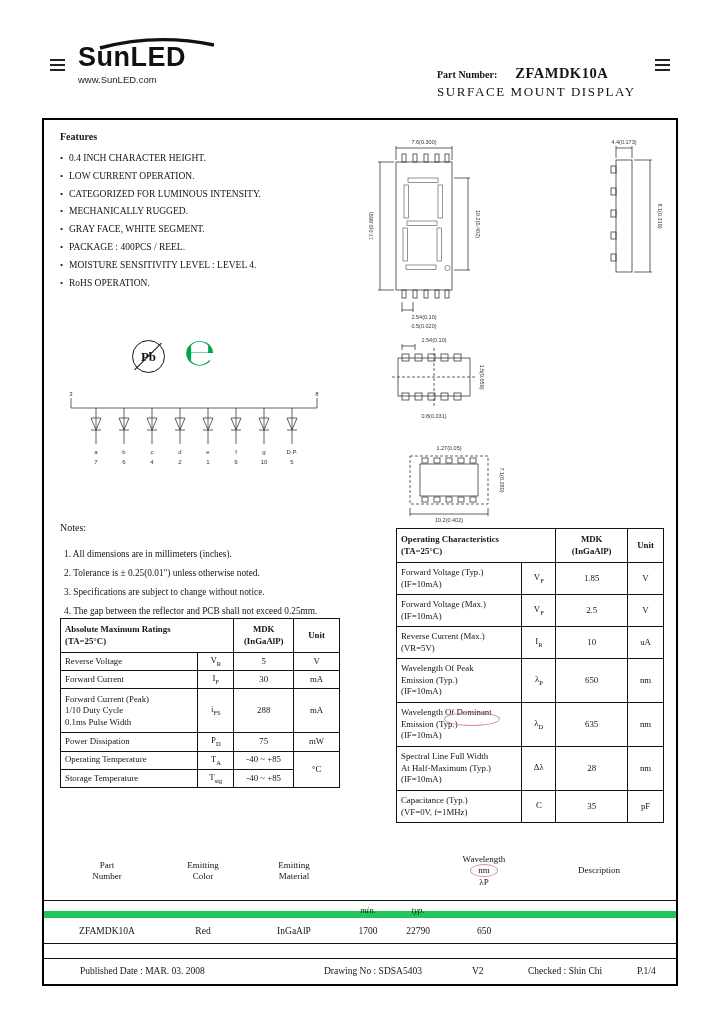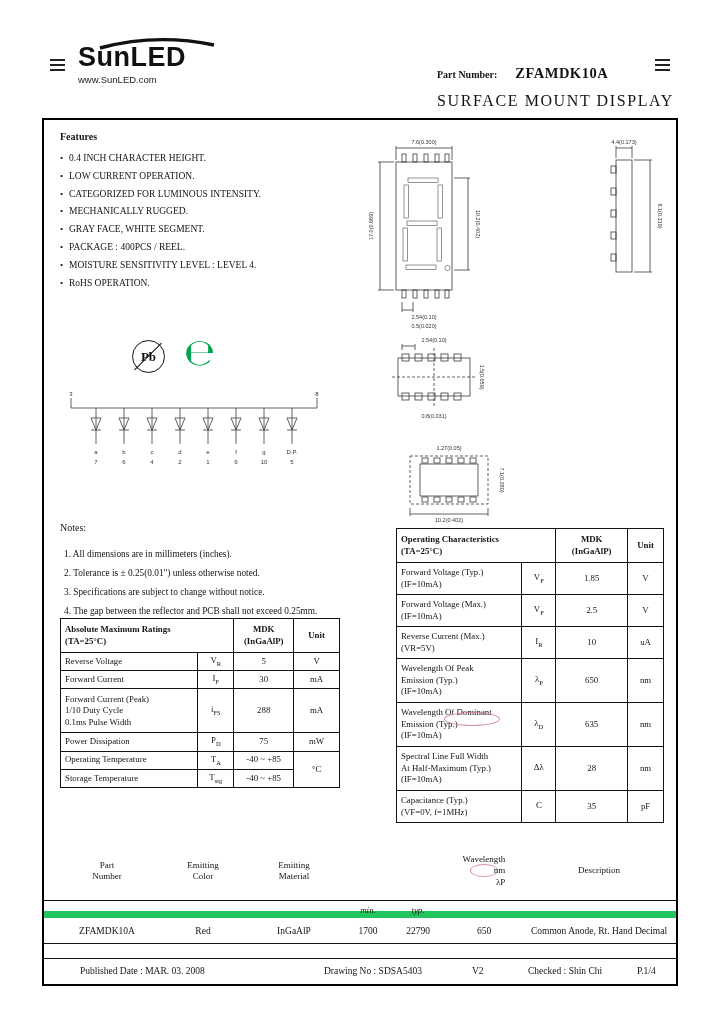--- a/index.html
+++ b/index.html
@@ -12,21 +12,21 @@
   .menu-icon i{display:block;height:2.3px;background:#222;}
   .menu-icon.left{left:50px;top:59px;}
   .menu-icon.right{left:655px;top:59px;}
   .logo{position:absolute;left:78px;top:44px;width:160px;}
   .logo-swoosh{position:absolute;left:14px;top:-11px;}
   .logo-text{font-family:"Liberation Sans",sans-serif;font-weight:bold;font-size:27px;line-height:1;letter-spacing:.5px;color:#111;}
   .logo-url{font-family:"Liberation Sans",sans-serif;font-size:9.5px;margin-top:3px;color:#222;}
   .pn-line{position:absolute;left:437px;top:64px;white-space:nowrap;}
   .pn-label{font-size:10px;font-weight:bold;}
   .pn-value{font-size:14.5px;font-weight:bold;margin-left:14px;letter-spacing:.5px;}
-  .subtitle{position:absolute;left:437px;top:92px;font-size:16px;letter-spacing:1.6px;}
+  .subtitle{position:absolute;left:437px;top:84px;font-size:13px;letter-spacing:1.6px;}
 
   
   .main-box{position:absolute;left:42px;top:118px;width:636px;height:868px;border:2px solid #000;}
 
   .features-title{position:absolute;left:16px;top:11px;font-size:10px;font-weight:bold;}
   .features-list{position:absolute;left:16px;top:30px;margin:0;padding:0;list-style:none;width:300px;}
   .features-list li{position:relative;padding-left:9px;font-size:9.5px;line-height:17.8px;}
   .features-list li::before{content:"•";position:absolute;left:0;top:0;font-size:9px;line-height:17.8px;}
 
   .pb-mark{position:absolute;left:88px;top:220px;width:33px;height:33px;border:1.6px solid #111;border-radius:50%;
@@ -427,38 +427,37 @@
 
     <div class="annotation" style="left: 400px; top: 592px; width: 56px; height: 14px; border-color: rgb(204, 119, 135);"></div>
     <div class="annotation" style="left: 426px; top: 744px; width: 28px; height: 13px; border-color: rgb(204, 119, 135);"></div>
 
     <div class="sel-col" style="left:8px;width:110px;">Part
 Number</div>
     <div class="sel-col" style="left:118px;width:82px;">Emitting
 Color</div>
     <div class="sel-col" style="left:200px;width:100px;">Emitting
 Material</div>
-    <div class="sel-col" style="left:400px;width:80px;text-align:right;">Wavelength
+    <div class="sel-col" style="left:400px;width:80px;">Wavelength
 nm
 λP</div>
     <div class="sel-col" style="left:480px;width:150px;">Description</div>
 
     <div class="sel-subrow">
       <span class="sel-sub" style="left:300px;width:48px;">min.</span>
       <span class="sel-sub" style="left:348px;width:52px;">typ.</span>
     </div>
 
     <div class="sel-datarow">
       <span class="sel-cell" style="left:8px;width:110px;">ZFAMDK10A</span>
       <span class="sel-cell" style="left:118px;width:82px;">Red</span>
       <span class="sel-cell" style="left:200px;width:100px;">InGaAlP</span>
       <span class="sel-cell" style="left:300px;width:48px;">1700</span>
       <span class="sel-cell" style="left:348px;width:52px;">22790</span>
       <span class="sel-cell" style="left:400px;width:80px;">650</span>
-      <span class="sel-cell" style="left:480px;width:150px;">Common Anode, Rt. Hand Decimal</span>
     </div>
 
     <div class="footer-bar">
       <span class="footer-item" style="left:36px;">Published Date : MAR. 03. 2008</span>
       <span class="footer-item" style="left:280px;">Drawing No : SDSA5403</span>
       <span class="footer-item" style="left:428px;">V2</span>
       <span class="footer-item" style="left:484px;">Checked : Shin Chi</span>
       <span class="footer-item" style="left:593px;">P.1/4</span>
     </div>
 

